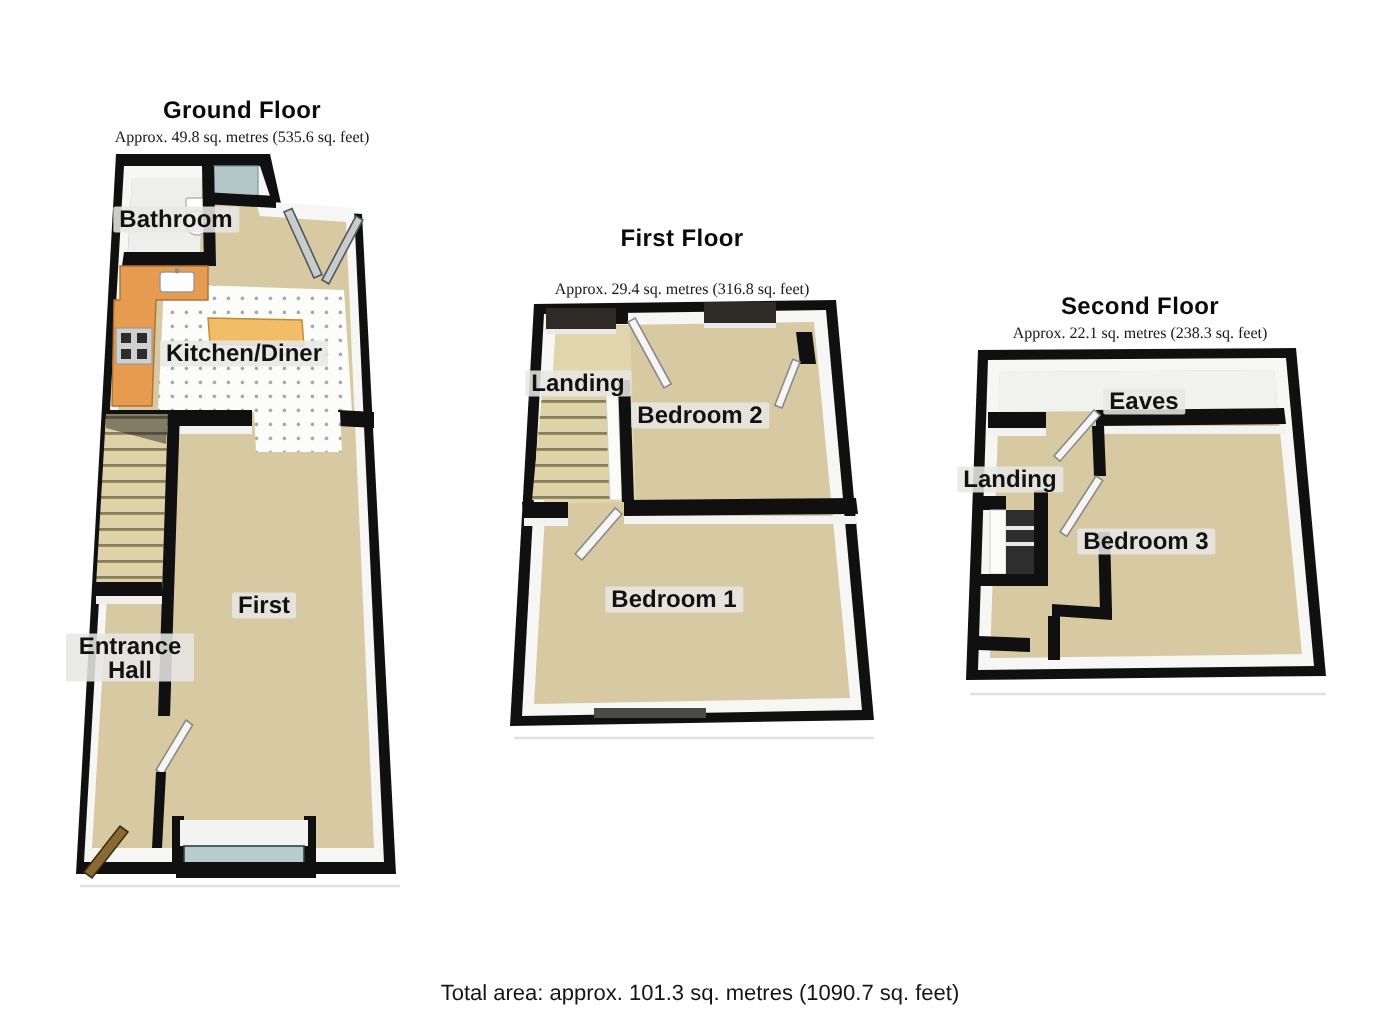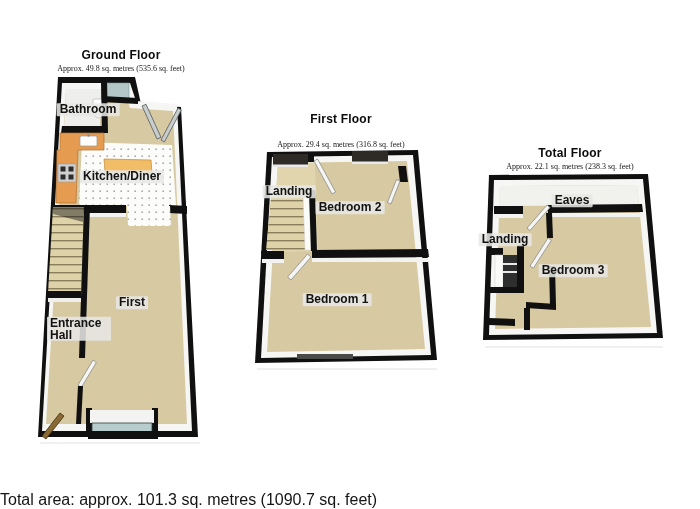--- a/index.html
+++ b/index.html
@@ -14,25 +14,26 @@
   }
   .floor-subtitle{
     position:absolute;transform:translateX(-50%);
     font-size:8px;color:#161616;white-space:nowrap;font-family:Liberation Serif, serif;
   }
   .room-label{
     position:absolute;transform:translate(-50%,-50%);
     font-weight:bold;font-size:12px;color:#121212;
     background:rgba(231,231,229,0.87);
     padding:0 3px;line-height:1.12;white-space:nowrap;border-radius:1px;
+    text-align:center;
   }
-  .room-label.wrap{white-space:normal;width:58px;line-height:1.02;margin-left:14px;}
+  .room-label.wrap{white-space:normal;width:58px;line-height:1.02;}
   .footer{
-    position:absolute;left:0;top:491px;width:700px;text-align:left;
-    font-size:16px;color:#141414;
+    position:absolute;left:0;top:491px;width:700px;text-align:center;
+    font-size:11px;color:#141414;
   }
 </style>
 </head>
 <body>
 
 <div class="canvas">
 
 <svg width="700" height="509" viewBox="0 0 700 509">
   <defs>
     <pattern id="dots" width="7" height="7" patternUnits="userSpaceOnUse">
@@ -154,21 +155,21 @@
     <line x1="485" y1="347" x2="663" y2="347" stroke="#e2e2e2" stroke-width="1.2"></line>
   </g>
 </svg>
 
   <div class="floor-title" style="left:121px;top:48px">Ground Floor</div>
   <div class="floor-subtitle" style="left:121px;top:64px">Approx. 49.8 sq. metres (535.6 sq. feet)</div>
 
   <div class="floor-title" style="left:341px;top:112px">First Floor</div>
   <div class="floor-subtitle" style="left:341px;top:140px">Approx. 29.4 sq. metres (316.8 sq. feet)</div>
 
-  <div class="floor-title" style="left:570px;top:146px">Total Floor</div>
+  <div class="floor-title" style="left:570px;top:146px">Second Floor</div>
   <div class="floor-subtitle" style="left:570px;top:162px">Approx. 22.1 sq. metres (238.3 sq. feet)</div>
 
   <div class="room-label" style="left:88px;top:110px">Bathroom</div>
   <div class="room-label" style="left:122px;top:177px">Kitchen/Diner</div>
   <div class="room-label" style="left:132px;top:303px">First</div>
   <div class="room-label wrap" style="left:65px;top:329px">Entrance Hall</div>
 
   <div class="room-label" style="left:289px;top:192px">Landing</div>
   <div class="room-label" style="left:350px;top:208px">Bedroom 2</div>
   <div class="room-label" style="left:337px;top:300px">Bedroom 1</div>

